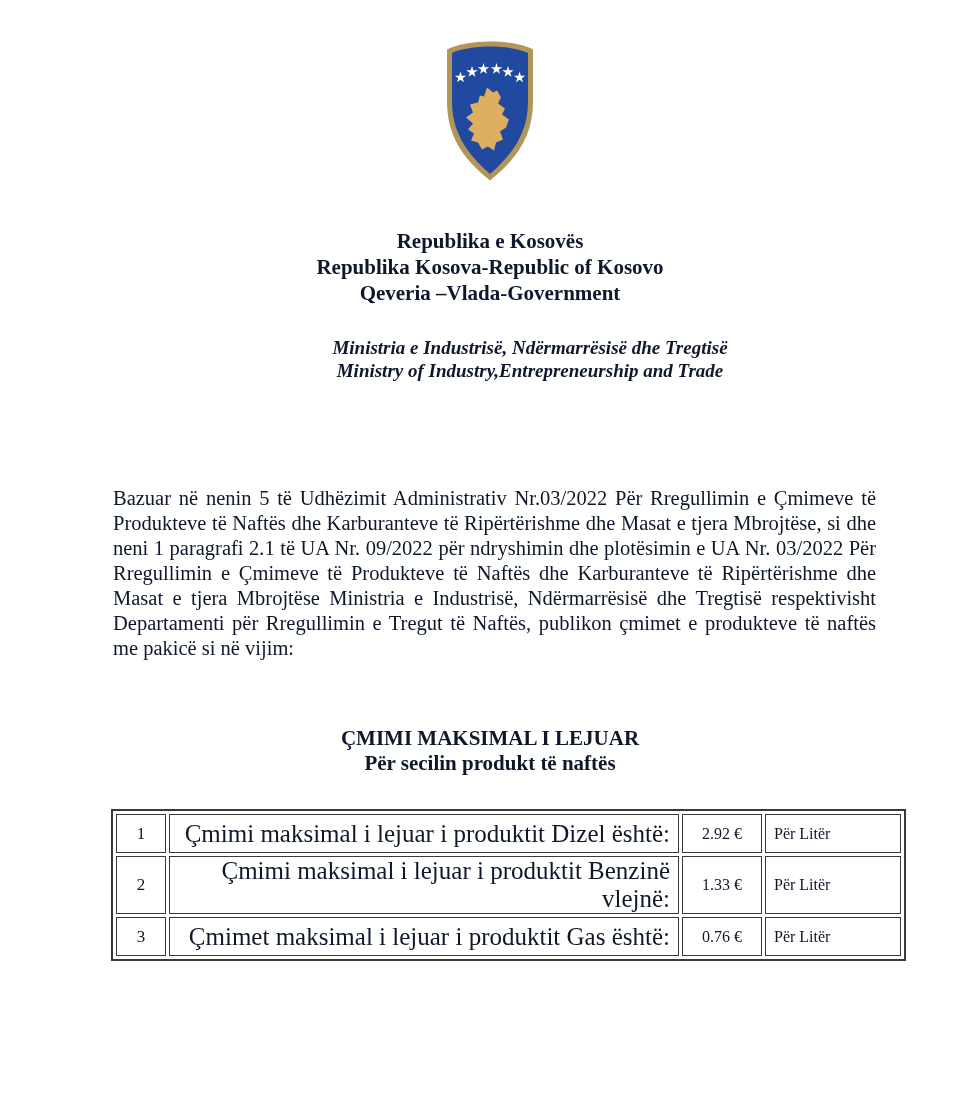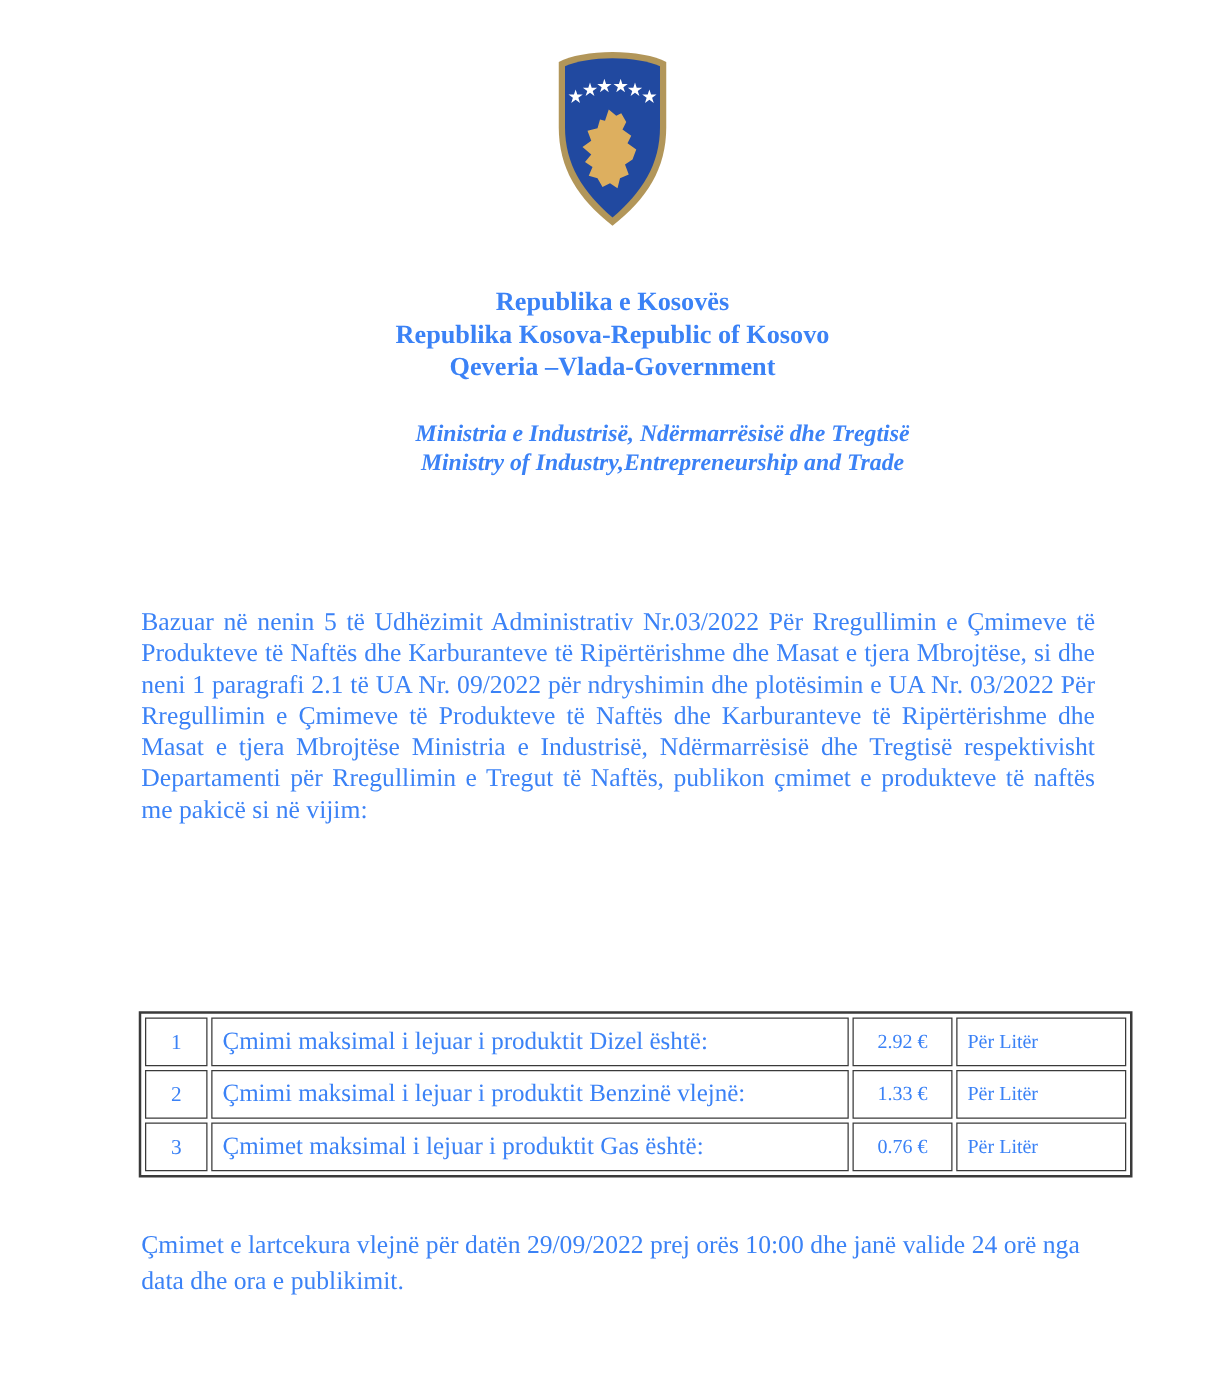--- a/index.html
+++ b/index.html
@@ -6,21 +6,21 @@
     margin: 0;
     padding: 0;
     background: #ffffff;
   }
   .page {
     position: relative;
     width: 980px;
     height: 1098px;
     background: #ffffff;
     font-family: "Liberation Serif", "DejaVu Serif", serif;
-    color: #3b82f6;
+    color: #0f172a;
     overflow: hidden;
   }
   .emblem-wrap {
     position: absolute;
     top: 38px;
     left: 0;
     width: 100%;
     text-align: center;
   }
   .emblem-wrap svg {
@@ -86,22 +86,22 @@
     vertical-align: middle;
     background: #ffffff;
   }
   td.col-no {
     width: 32px;
     text-align: center;
     font-size: 17px;
   }
   td.col-desc {
     width: 492px;
-    text-align: left;
-    font-size: 20px;
+    text-align: right;
+    font-size: 25px;
     padding-left: 10px;
   }
   td.col-price {
     width: 62px;
     text-align: center;
     font-size: 16px;
   }
   td.col-unit {
     width: 118px;
     text-align: left;
@@ -149,20 +149,24 @@
     <div>Qeveria –Vlada-Government</div>
   </div>
 
   <div class="ministry-block">
     <div>Ministria e Industrisë, Ndërmarrësisë dhe Tregtisë</div>
     <div>Ministry of Industry,Entrepreneurship and Trade</div>
   </div>
 
   <div class="body-par">Bazuar në nenin 5 të Udhëzimit Administrativ Nr.03/2022 Për Rregullimin e Çmimeve të Produkteve të Naftës dhe Karburanteve të Ripërtërishme dhe Masat e tjera Mbrojtëse, si dhe neni 1 paragrafi 2.1 të UA Nr. 09/2022 për ndryshimin dhe plotësimin e UA Nr. 03/2022 Për Rregullimin e Çmimeve të Produkteve të Naftës dhe Karburanteve të Ripërtërishme dhe Masat e tjera Mbrojtëse Ministria e Industrisë, Ndërmarrësisë dhe Tregtisë respektivisht Departamenti për Rregullimin e Tregut të Naftës, publikon çmimet e produkteve të naftës me pakicë si në vijim:</div>
 
+  <div class="doc-title">
+    <div>ÇMIMI MAKSIMAL I LEJUAR</div>
+    <div>Për secilin produkt të naftës</div>
+  </div>
 
   <div class="price-table-wrap">
     <table class="price-table">
       <tbody>
         <tr>
           <td class="col-no">1</td>
           <td class="col-desc">Çmimi maksimal i lejuar i produktit Dizel është:</td>
           <td class="col-price">2.92 €</td>
           <td class="col-unit">Për Litër</td>
         </tr>
@@ -175,15 +179,14 @@
         <tr>
           <td class="col-no">3</td>
           <td class="col-desc">Çmimet maksimal i lejuar i produktit Gas është:</td>
           <td class="col-price">0.76 €</td>
           <td class="col-unit">Për Litër</td>
         </tr>
       </tbody>
     </table>
   </div>
 
-  <div class="footer-par">Çmimet e lartcekura vlejnë për datën 29/09/2022 prej orës 10:00 dhe janë valide 24 orë nga data dhe ora e publikimit.</div>
 
 </div>
 
 </body></html>

